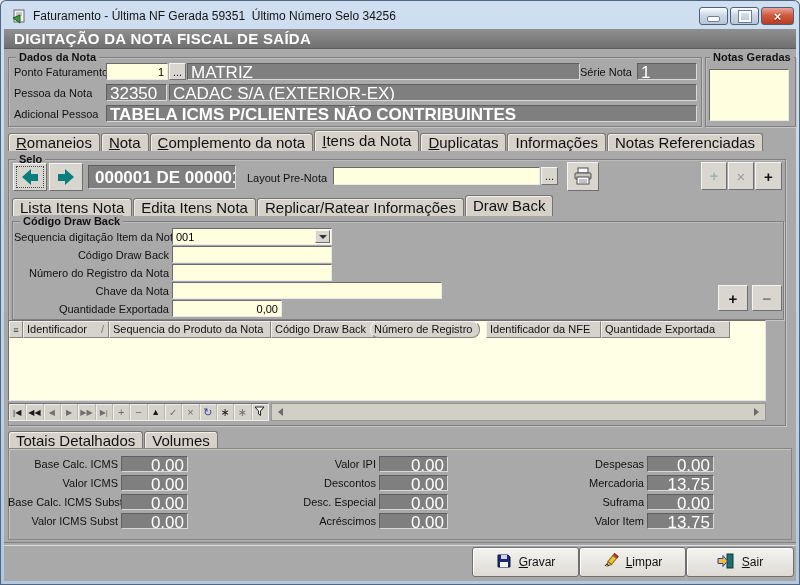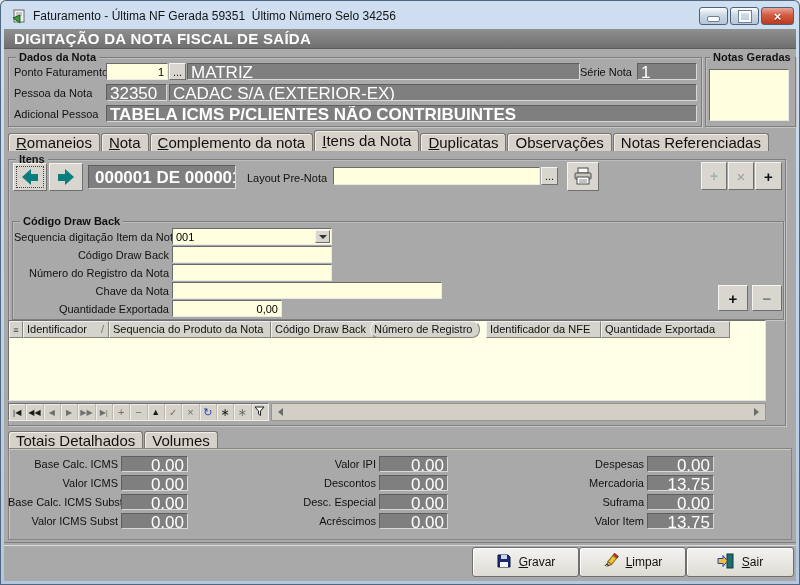--- a/index.html
+++ b/index.html
@@ -97,26 +97,26 @@
   <div class="grp" style="left:705px;top:57px;width:89px;height:68px;"></div>
   <span class="leg" style="left:710px;top:51px;">Notas Geradas</span>
   <div class="abs" style="left:709px;top:69px;width:80px;height:52px;background:#ffffdf;border:1px solid;border-color:#6a6a6a #e9e9e9 #e9e9e9 #6a6a6a;box-sizing:border-box;"></div>
 
   <div class="tabrow" style="left:8px;top:130px;">
     <div class="tab"><span class="hot">R</span><span>omaneios</span></div>
     <div class="tab"><span class="hot">N</span><span>ota</span></div>
     <div class="tab"><span class="hot">C</span><span>omplemento da nota</span></div>
     <div class="tab sel"><span class="hot">I</span><span>tens da Nota</span></div>
     <div class="tab"><span class="hot">D</span><span>uplicatas</span></div>
-    <div class="tab"><span class="hot"></span><span>Observações</span></div>
+    <div class="tab"><span class="hot"></span><span>Informações</span></div>
     <div class="tab"><span class="hot"></span><span>Notas Referenciadas</span></div>
   </div>
 
   <div class="grp" style="left:8px;top:159px;width:776px;height:265px;"></div>
-  <span class="leg" style="left:16px;top:153px;">Itens</span>
+  <span class="leg" style="left:16px;top:153px;">Selo</span>
 
   <div class="btn3d" style="left:13px;top:163px;width:34px;height:28px;">
     <span style="position:absolute;inset:2px;border:1px dotted #444;"></span>
     <span class="arrowbody">
         <span class="tri-l"></span>
         <span class="tailrect"></span>
       </span>
   </div>
   <div class="btn3d" style="left:49px;top:163px;width:34px;height:28px;">
     <span class="arrowbody">
@@ -144,20 +144,26 @@
   <div class="btn3d" style="left:701px;top:162px;width:26px;height:28px;">
     <span style="color:#9fb5b5;font-size:14px;font-weight:bold;">+</span>
   </div>
   <div class="btn3d" style="left:728px;top:162px;width:26px;height:28px;">
     <span style="color:#9b9b9b;font-size:15px;">×</span>
   </div>
   <div class="btn3d" style="left:755px;top:162px;width:27px;height:28px;">
     <span style="color:#111;font-size:15px;font-weight:bold;">+</span>
   </div>
 
+  <div class="tabrow" style="left:12px;top:195px;">
+    <div class="tab"><span>Lista Itens Nota</span></div>
+    <div class="tab"><span>Edita Itens Nota</span></div>
+    <div class="tab"><span>Replicar/Ratear Informações</span></div>
+    <div class="tab sel"><span>Draw Back</span></div>
+  </div>
 
   <div class="grp" style="left:12px;top:221px;width:770px;height:97px;"></div>
   <span class="leg" style="left:20px;top:215px;">Código Draw Back</span>
 
   <span class="lbl lblr" style="left:14px;top:231px;width:155px;">Sequencia digitação Item da Nota</span>
   <div class="fy" style="left:172px;top:228px;width:160px;height:17px;">
     <span>001</span>
     <span class="btn3d" style="right:1px;top:1px;width:15px;height:13px;">
       <span class="tgl" style="border-top:4px solid #333;margin-top:4px;"></span>
     </span>

